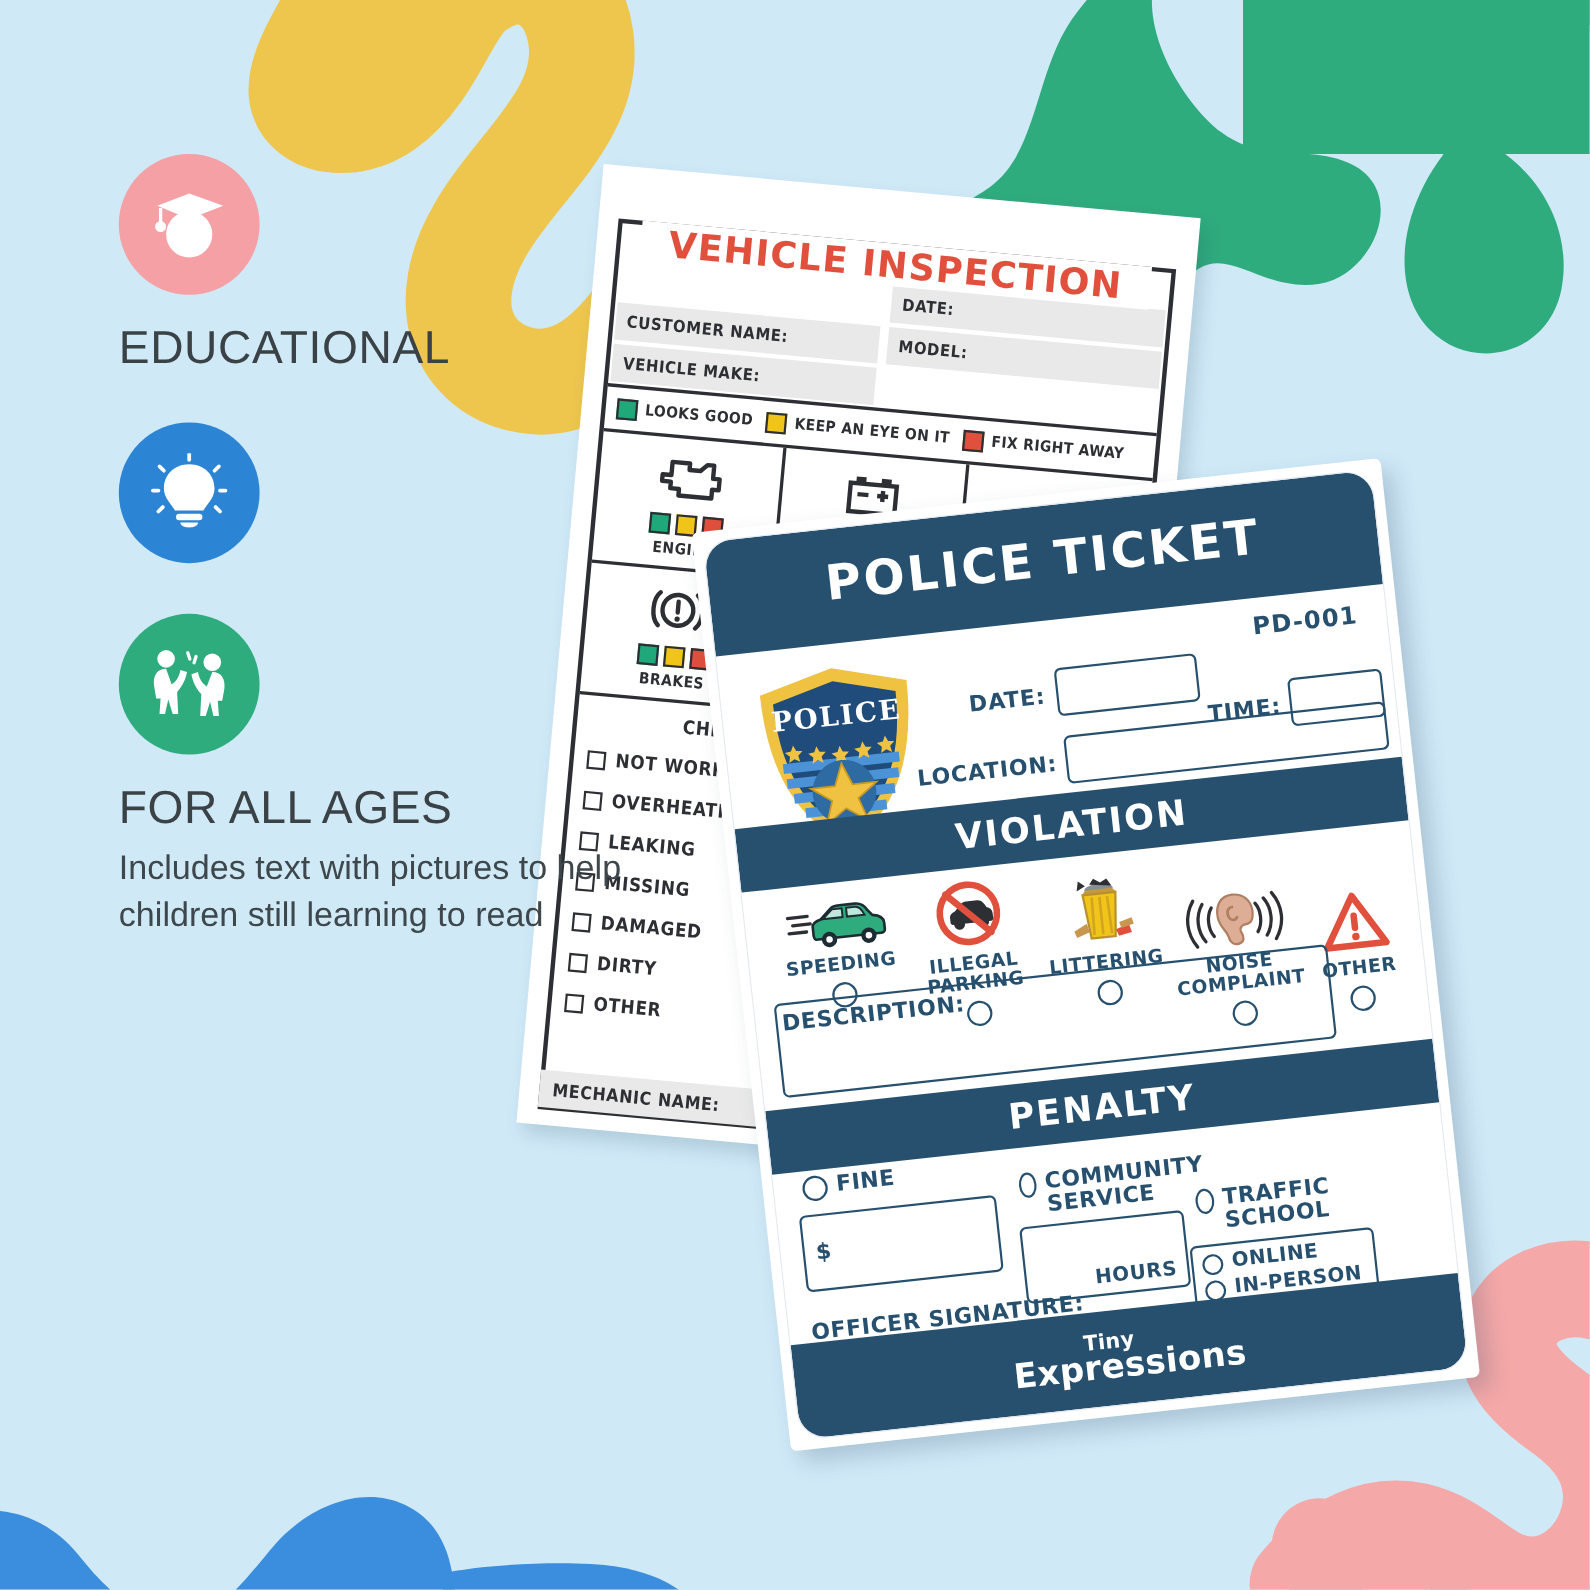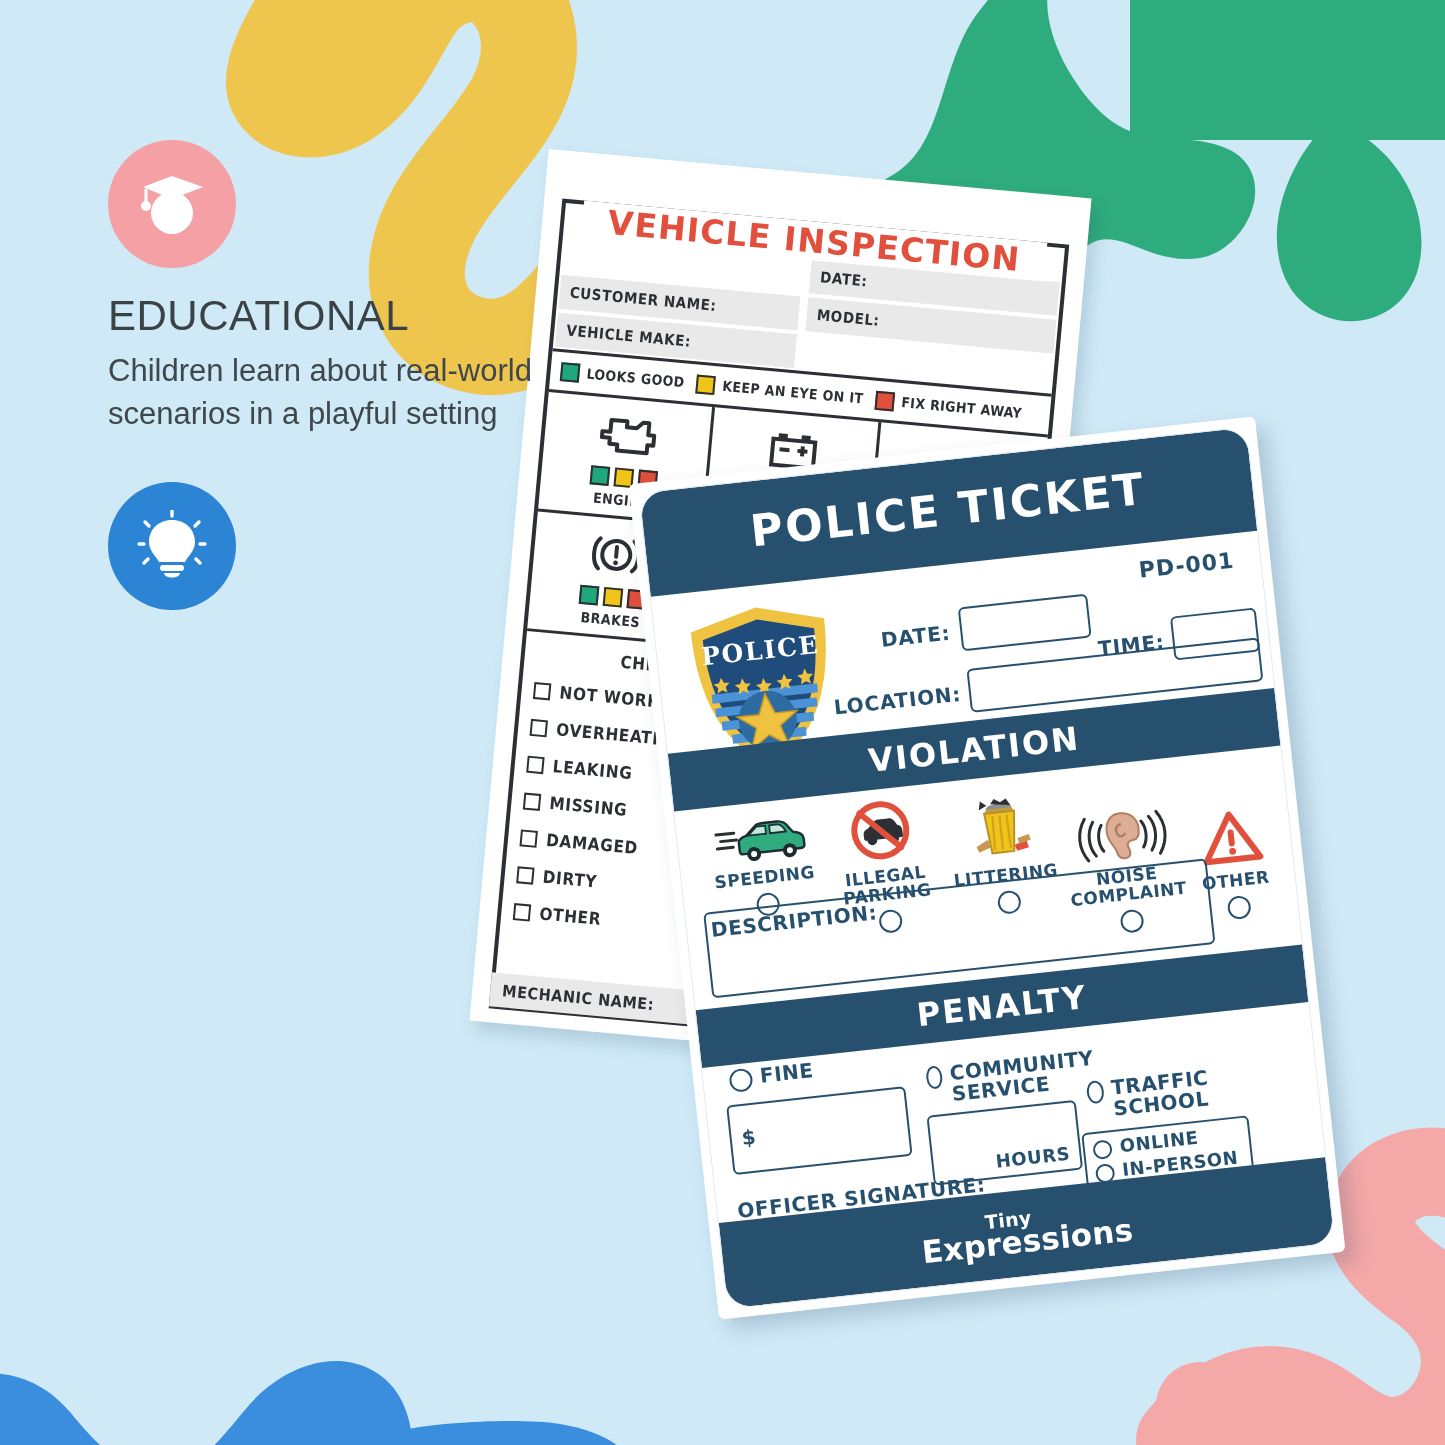--- a/index.html
+++ b/index.html
@@ -245,21 +245,20 @@
     <div class="feat-icon" style="background:#f4a0a4;">
       <svg width="74" height="70" viewBox="0 0 74 70">
         <circle cx="37" cy="44" r="21" fill="#fff"></circle>
         <path d="M8 18 L37 7 L68 18 L37 30 Z" fill="#fff"></path>
         <path d="M26 26 L26 36 C26 41 48 41 48 36 L48 26 L37 31 Z" fill="#fff"></path>
         <path d="M11 20 L11 34" stroke="#fff" stroke-width="3" fill="none"></path>
         <circle cx="11" cy="37" r="5" fill="#fff"></circle>
       </svg>
     </div>
     <div class="feat-title">EDUCATIONAL</div>
-    <div class="feat-body">Children learn about real-world scenarios in a playful setting</div>
   </div>
 
   <div class="feature">
     <div class="feat-icon" style="background:#2b84d4;">
       <svg width="70" height="72" viewBox="0 0 70 72">
         <path d="M35 10 C21 10 12 20 12 32 C12 41 19 46 22 52 L48 52 C51 46 58 41 58 32 C58 20 49 10 35 10 Z" fill="#fff"></path>
         <rect x="23" y="55" width="24" height="6" rx="3" fill="#fff"></rect>
         <path d="M27 63 C27 69 43 69 43 63 Z" fill="#fff"></path>
         <g stroke="#fff" stroke-width="3.4" stroke-linecap="round">
           <line x1="35" y1="1" x2="35" y2="6"></line>
@@ -267,20 +266,41 @@
           <line x1="62" y1="12" x2="58" y2="16"></line>
           <line x1="2" y1="34" x2="7" y2="34"></line>
           <line x1="68" y1="34" x2="63" y2="34"></line>
           <line x1="7" y1="53" x2="11" y2="49"></line>
           <line x1="63" y1="53" x2="59" y2="49"></line>
         </g>
       </svg>
     </div>
   </div>
 
+  <div class="feature">
+    <div class="feat-icon" style="background:#2fac7e;">
+      <svg width="80" height="66" viewBox="0 0 80 66">
+
+        <circle cx="19" cy="10" r="8" fill="#fff"></circle>
+        <path d="M19 19 C11 19 7 25 8 34 L10 46 L14 46 L13 60 L18 60 L21 47 L25 60 L30 60 L29 40
+                 C34 35 37 28 38 22 L32 20 C31 26 28 31 24 33 Z" fill="#fff"></path>
+
+        <circle cx="61" cy="13" r="8" fill="#fff"></circle>
+        <path d="M61 22 C69 22 73 28 72 37 L70 48 L66 48 L67 62 L62 62 L59 49 L55 62 L50 62 L51 42
+                 C46 37 43 30 42 24 L48 22 C49 28 52 33 56 35 Z" fill="#fff"></path>
+
+        <g fill="#fff">
+          <rect x="38" y="3" width="3" height="9" rx="1.5" transform="rotate(-18 39 7)"></rect>
+          <rect x="44" y="6" width="3" height="9" rx="1.5" transform="rotate(18 45 10)"></rect>
+        </g>
+      </svg>
+    </div>
+    <div class="feat-title">FOR ALL AGES</div>
+    <div class="feat-body">Includes text with pictures to help children still learning to read</div>
+  </div>
 </div>
 
 <div class="sheet" id="vehicle-sheet">
   <div class="vi-inner"></div>
 
   <div class="vi-title-wrap">
     <div class="vi-title">VEHICLE INSPECTION</div>
   </div>
 
   <div class="vi-field" style="left:272px; top:86px; right:24px; height:34px;">

